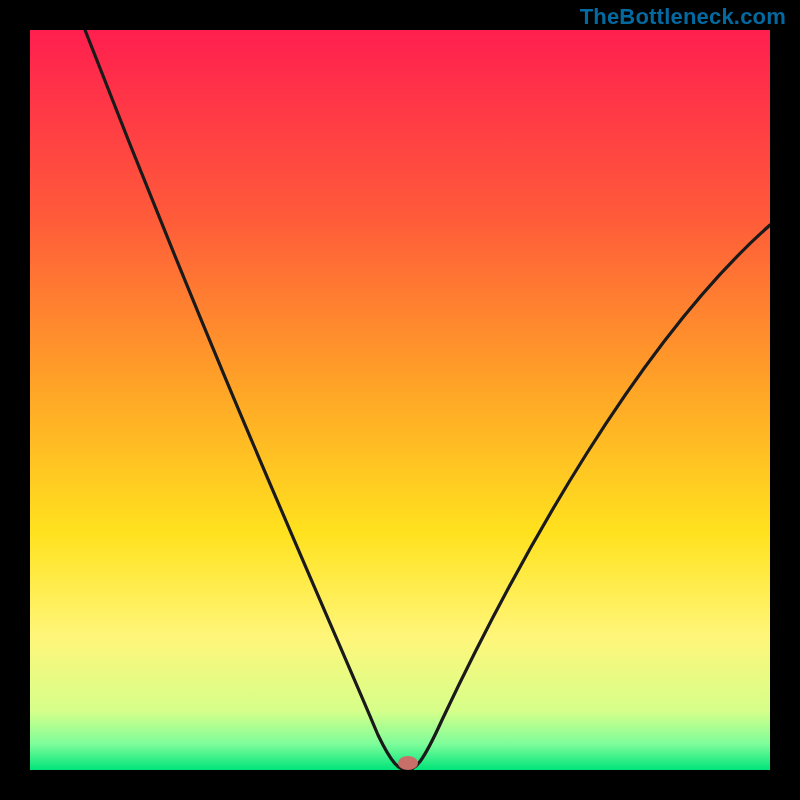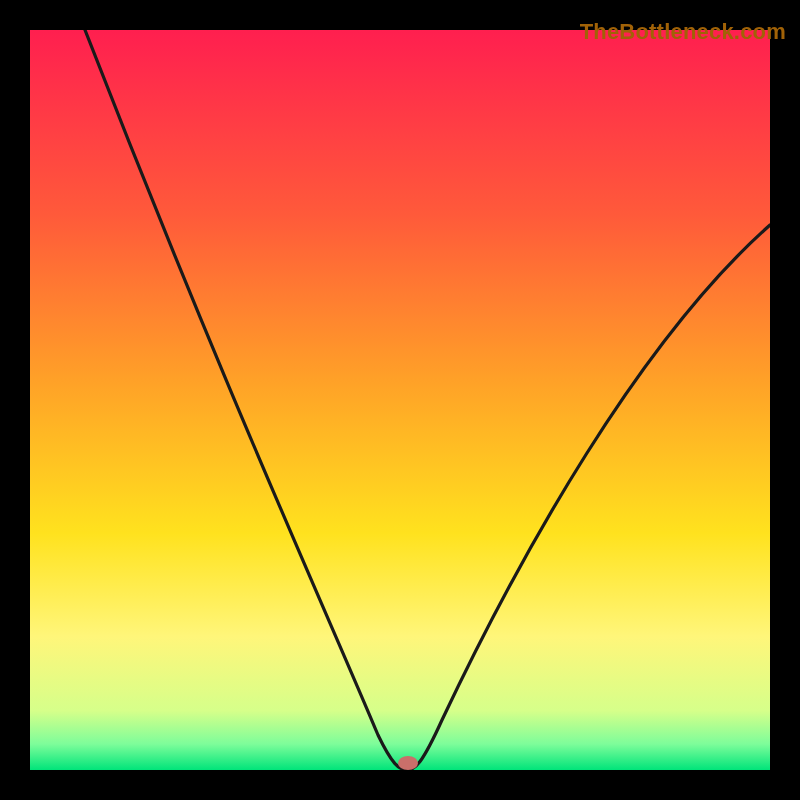--- a/index.html
+++ b/index.html
@@ -12,23 +12,23 @@
     font-family: Arial, Helvetica, sans-serif;
   }
   .frame {
     position: relative;
     width: 800px;
     height: 800px;
     background: #000;
   }
   .watermark {
     position: absolute;
-    top: 19px;
+    top: 4px;
     right: 14px;
-    color: #a16207;
+    color: #0369a1;
     font-size: 22px;
     font-weight: 600;
     letter-spacing: 0.2px;
     z-index: 30;
     user-select: none;
   }
   svg.plot {
     position: absolute;
     left: 0;
     top: 0;

